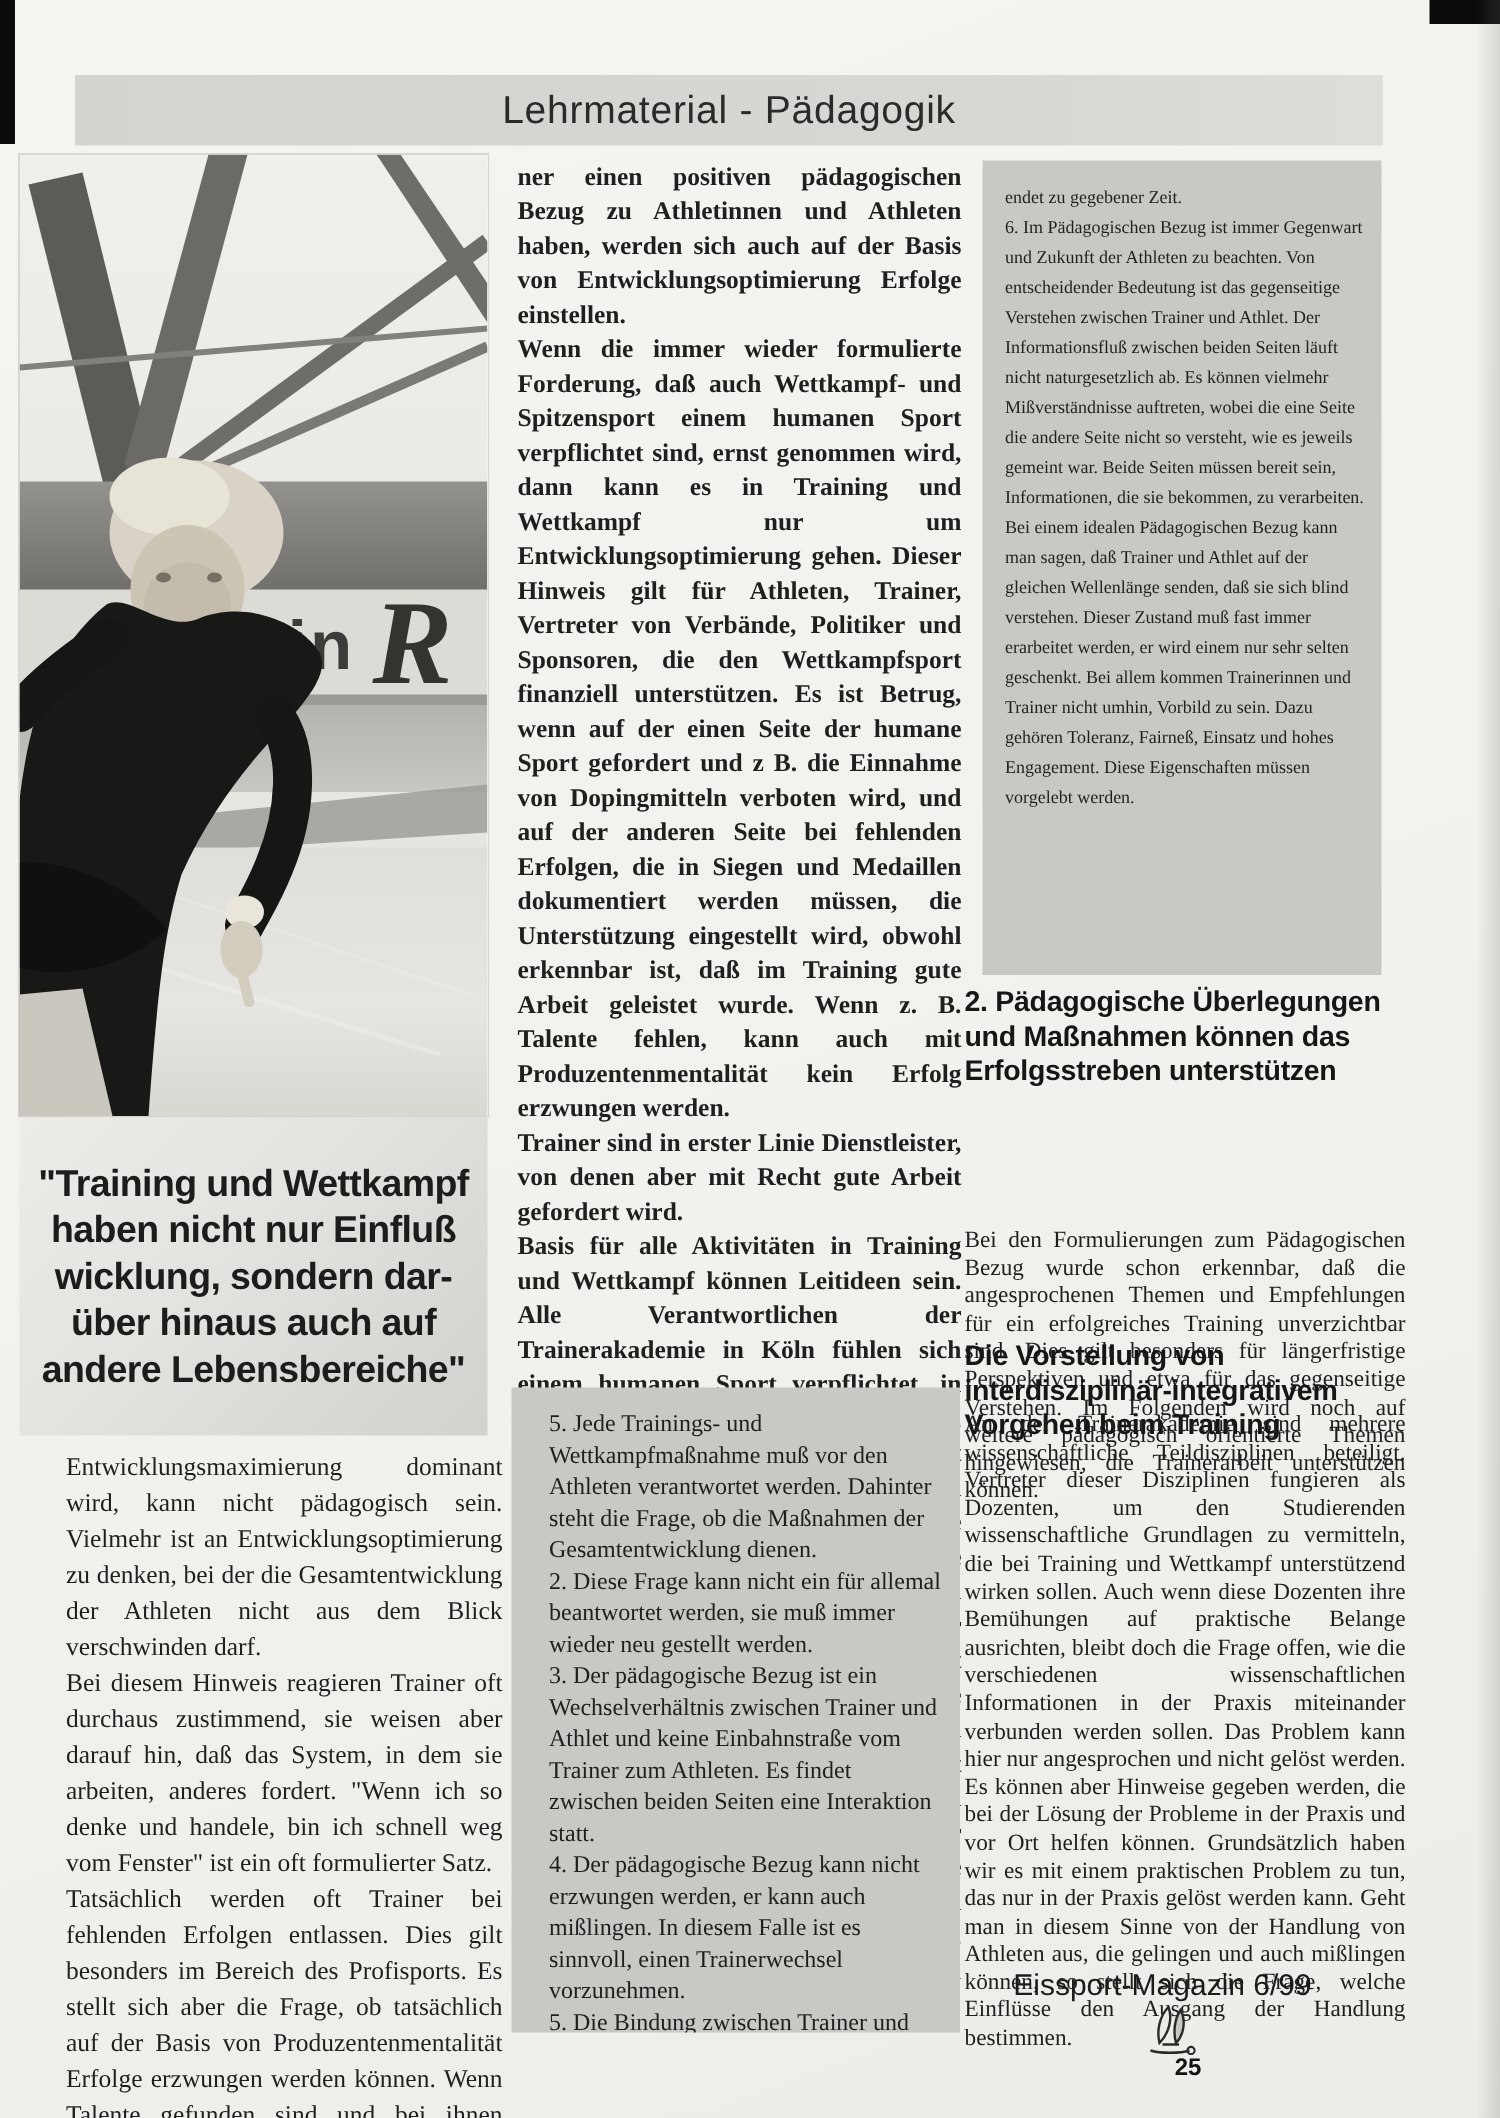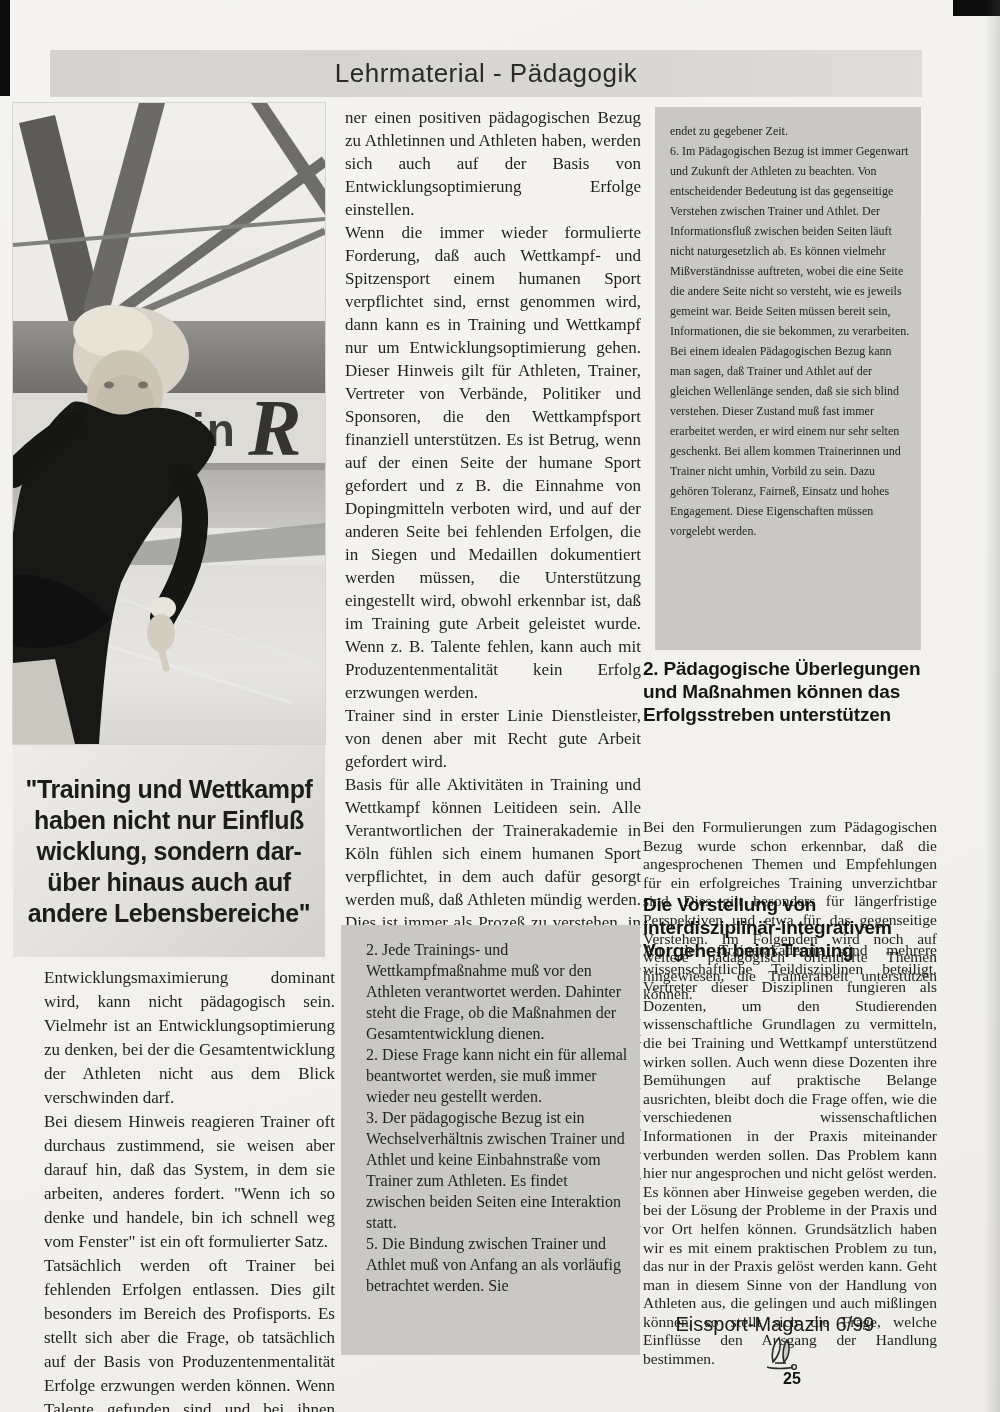--- a/index.html
+++ b/index.html
@@ -23,21 +23,21 @@
   .photo{position:absolute;left:13px;top:103px;width:312px;height:641px;overflow:hidden;
     box-shadow:0 0 0 1px rgba(120,120,115,0.25);}
   .photo svg{display:block;width:100%;height:100%;}
 
   .pullquote{position:absolute;left:13px;top:745px;width:312px;height:212px;
     background:linear-gradient(135deg,#edecE8 0%,#e3e2de 45%,#d2d1cd 100%);
     display:flex;flex-direction:column;align-items:center;justify-content:center;}
   .pq-line{font-family:"Liberation Sans","DejaVu Sans",sans-serif;font-weight:bold;
     font-size:25px;line-height:31px;color:#1d1c1b;letter-spacing:-0.4px;text-align:center;white-space:nowrap;}
 
-  .body-serif{font-size:17px;line-height:23px;text-align:justify;}
+  .body-serif{font-size:17px;line-height:23px;text-align:justify;font-weight:bold;}
   .body-serif p{margin:0;}
   .col-left{position:absolute;left:44px;top:966px;width:291px;font-size:17px;line-height:24px;text-align:justify;}
   .col-left p{margin:0;}
   .col-mid{position:absolute;left:345px;top:106px;width:296px;}
 
   .graybox{background:#c9c8c4;}
   .midbox{position:absolute;left:341px;top:925px;width:299px;height:430px;overflow:hidden;
     padding:14px 12px 0 25px;box-sizing:border-box;}
   .midbox p{margin:0;font-size:16px;line-height:21px;text-align:left;}
   .rightbox{position:absolute;left:655px;top:107px;width:266px;height:543px;overflow:hidden;
@@ -147,23 +147,24 @@
   </div>
 
   <div class="col-mid body-serif">
     <p>ner einen positiven pädagogischen Bezug zu Athletinnen und Athleten haben, werden sich auch auf der Basis von Entwicklungsoptimierung Erfolge einstellen.</p>
     <p>Wenn die immer wieder formulierte Forderung, daß auch Wettkampf- und Spitzensport einem humanen Sport verpflichtet sind, ernst genommen wird, dann kann es in Training und Wettkampf nur um Entwicklungsoptimierung gehen. Dieser Hinweis gilt für Athleten, Trainer, Vertreter von Verbände, Politiker und Sponsoren, die den Wettkampfsport finanziell unterstützen. Es ist Betrug, wenn auf der einen Seite der humane Sport gefordert und z B. die Einnahme von Dopingmitteln verboten wird, und auf der anderen Seite bei fehlenden Erfolgen, die in Siegen und Medaillen dokumentiert werden müssen, die Unterstützung eingestellt wird, obwohl erkennbar ist, daß im Training gute Arbeit geleistet wurde. Wenn z. B. Talente fehlen, kann auch mit Produzentenmentalität kein Erfolg erzwungen werden.</p>
     <p>Trainer sind in erster Linie Dienstleister, von denen aber mit Recht gute Arbeit gefordert wird.</p>
     <p>Basis für alle Aktivitäten in Training und Wettkampf können Leitideen sein. Alle Verantwortlichen der Trainerakademie in Köln fühlen sich einem humanen Sport verpflichtet, in dem auch dafür gesorgt werden muß, daß Athleten mündig werden. Dies ist immer als Prozeß zu verstehen, in dem Trainerinnen und Trainer eine entscheidende Rolle spielen. Am Ende muß die Antwort gegeben werden können, daß der Sport das Leben der Athletinnen und Athleten bereichert hat und zwar nicht nur auf ihrem Konto. Sie müssen sagen können, der Sport hat in meinem Leben eine wichtige Rolle mit überwiegend positiven Erfahrungen gespielt. Für eine Realisierung dieser Vorstellung kann eine differenzierte Formulierung des pädagogischen Bezuges orientierend Hinweise geben, die von Trainerinnen und Trainern zu beachten sind:</p>
   </div>
 
   <div class="graybox midbox">
-    <p>2. Jede Trainings- und Wettkampfmaßnahme muß vor den Athleten verantwortet werden. Dahinter steht die Frage, ob die Maßnahmen der Gesamtentwicklung dienen.</p>
+    <p>5. Jede Trainings- und Wettkampfmaßnahme muß vor den Athleten verantwortet werden. Dahinter steht die Frage, ob die Maßnahmen der Gesamtentwicklung dienen.</p>
     <p>2. Diese Frage kann nicht ein für allemal beantwortet werden, sie muß immer wieder neu gestellt werden.</p>
     <p>3. Der pädagogische Bezug ist ein Wechselverhältnis zwischen Trainer und Athlet und keine Einbahnstraße vom Trainer zum Athleten. Es findet zwischen beiden Seiten eine Interaktion statt.</p>
+    <p>4. Der pädagogische Bezug kann nicht erzwungen werden, er kann auch mißlingen. In diesem Falle ist es sinnvoll, einen Trainerwechsel vorzunehmen.</p>
     <p>5. Die Bindung zwischen Trainer und Athlet muß von Anfang an als vorläufig betrachtet werden. Sie</p>
   </div>
 
   <div class="graybox rightbox">
     <p>endet zu gegebener Zeit.</p>
     <p>6. Im Pädagogischen Bezug ist immer Gegenwart und Zukunft der Athleten zu beachten. Von entscheidender Bedeutung ist das gegenseitige Verstehen zwischen Trainer und Athlet. Der Informationsfluß zwischen beiden Seiten läuft nicht naturgesetzlich ab. Es können vielmehr Mißverständnisse auftreten, wobei die eine Seite die andere Seite nicht so versteht, wie es jeweils gemeint war. Beide Seiten müssen bereit sein, Informationen, die sie bekommen, zu verarbeiten. Bei einem idealen Pädagogischen Bezug kann man sagen, daß Trainer und Athlet auf der gleichen Wellenlänge senden, daß sie sich blind verstehen. Dieser Zustand muß fast immer erarbeitet werden, er wird einem nur sehr selten geschenkt. Bei allem kommen Trainerinnen und Trainer nicht umhin, Vorbild zu sein. Dazu gehören Toleranz, Fairneß, Einsatz und hohes Engagement. Diese Eigenschaften müssen vorgelebt werden.</p>
   </div>
 
   <div class="sec-heading h-sec1">2. Pädagogische Überlegungen und Maßnahmen können das Erfolgsstreben unterstützen</div>
   <div class="sec-body b-sec1">Bei den Formulierungen zum Pädagogischen Bezug wurde schon erkennbar, daß die angesprochenen Themen und Empfehlungen für ein erfolgreiches Training unverzichtbar sind. Dies gilt besonders für längerfristige Perspektiven und etwa für das gegenseitige Verstehen. Im Folgenden wird noch auf weitere pädagogisch orientierte Themen hingewiesen, die Trainerarbeit unterstützen können.</div>

